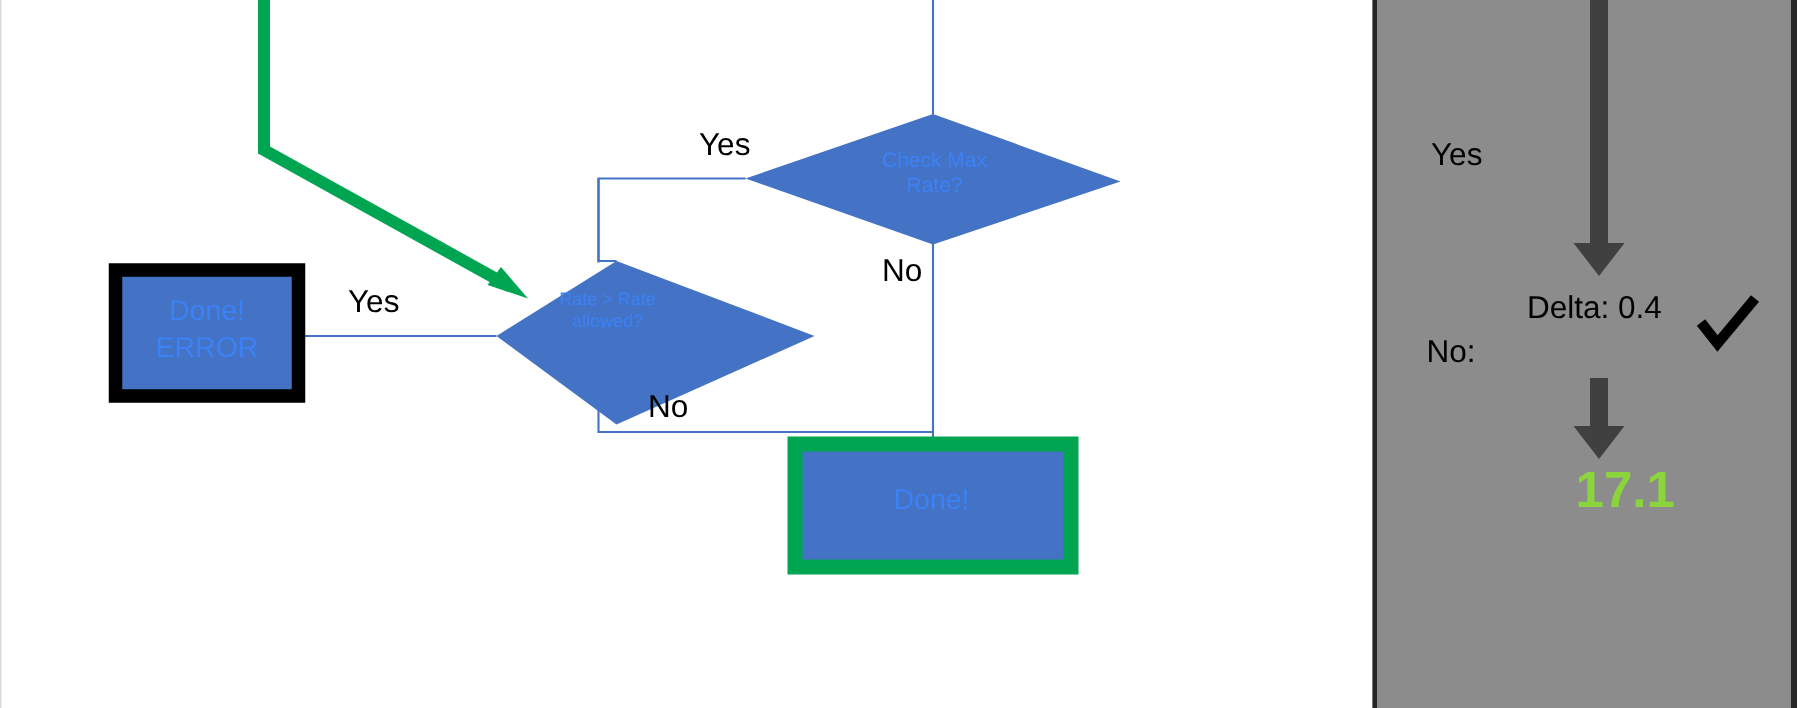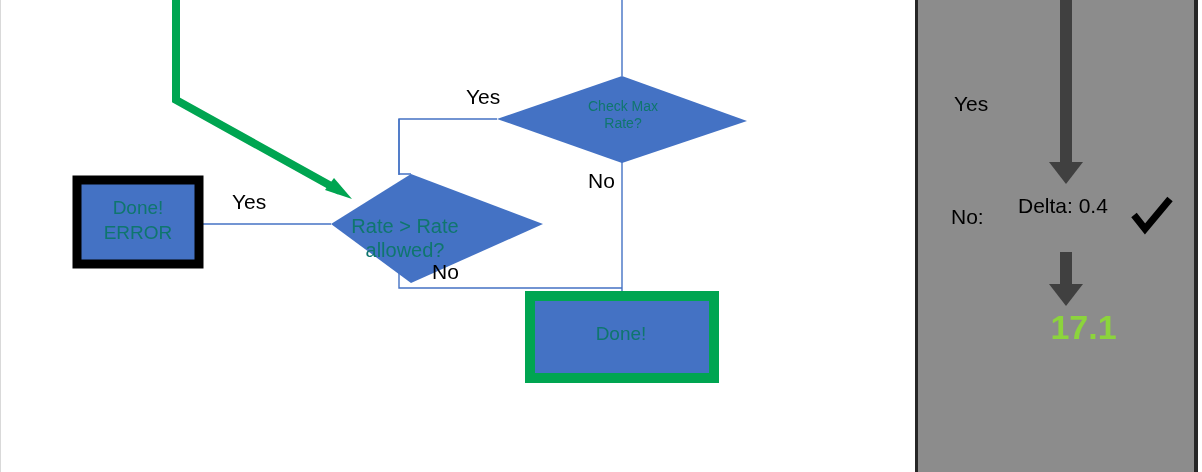--- a/index.html
+++ b/index.html
@@ -32,31 +32,31 @@
     position: absolute;
     left: 0;
     top: 0;
     width: 915px;
     height: 472px;
   }
 
   
   .shape-label {
     position: absolute;
-    color: #0f766e;
+    color: #3b82f6;
     text-align: center;
     line-height: 1.22;
     white-space: pre-line;
     pointer-events: none;
   }
   .lbl-rate-diamond {
     left: 330px;
-    top: 214px;
+    top: 192px;
     width: 150px;
-    font-size: 20px;
+    font-size: 12px;
   }
   .lbl-maxrate-diamond {
     left: 548px;
     top: 98px;
     width: 150px;
     font-size: 14px;
   }
   .lbl-done-error {
     left: 82px;
     top: 195px;
@@ -103,21 +103,21 @@
     width: 283px;
     height: 472px;
   }
   .panel-text {
     position: absolute;
     color: #000000;
     line-height: 1;
     white-space: nowrap;
   }
   .p-yes     { left: 36px;  top: 93px;  font-size: 21px; }
-  .p-no      { left: 33px;  top: 206px; font-size: 21px; }
+  .p-no      { left: 33px;  top: 224px; font-size: 21px; }
   .p-delta   { left: 100px; top: 195px; font-size: 21px; }
   .p-result  {
     left: 0px;
     top: 310px;
     width: 331px;
     text-align: center;
     font-size: 34px;
     font-weight: bold;
     color: #8cd43c;
   }

